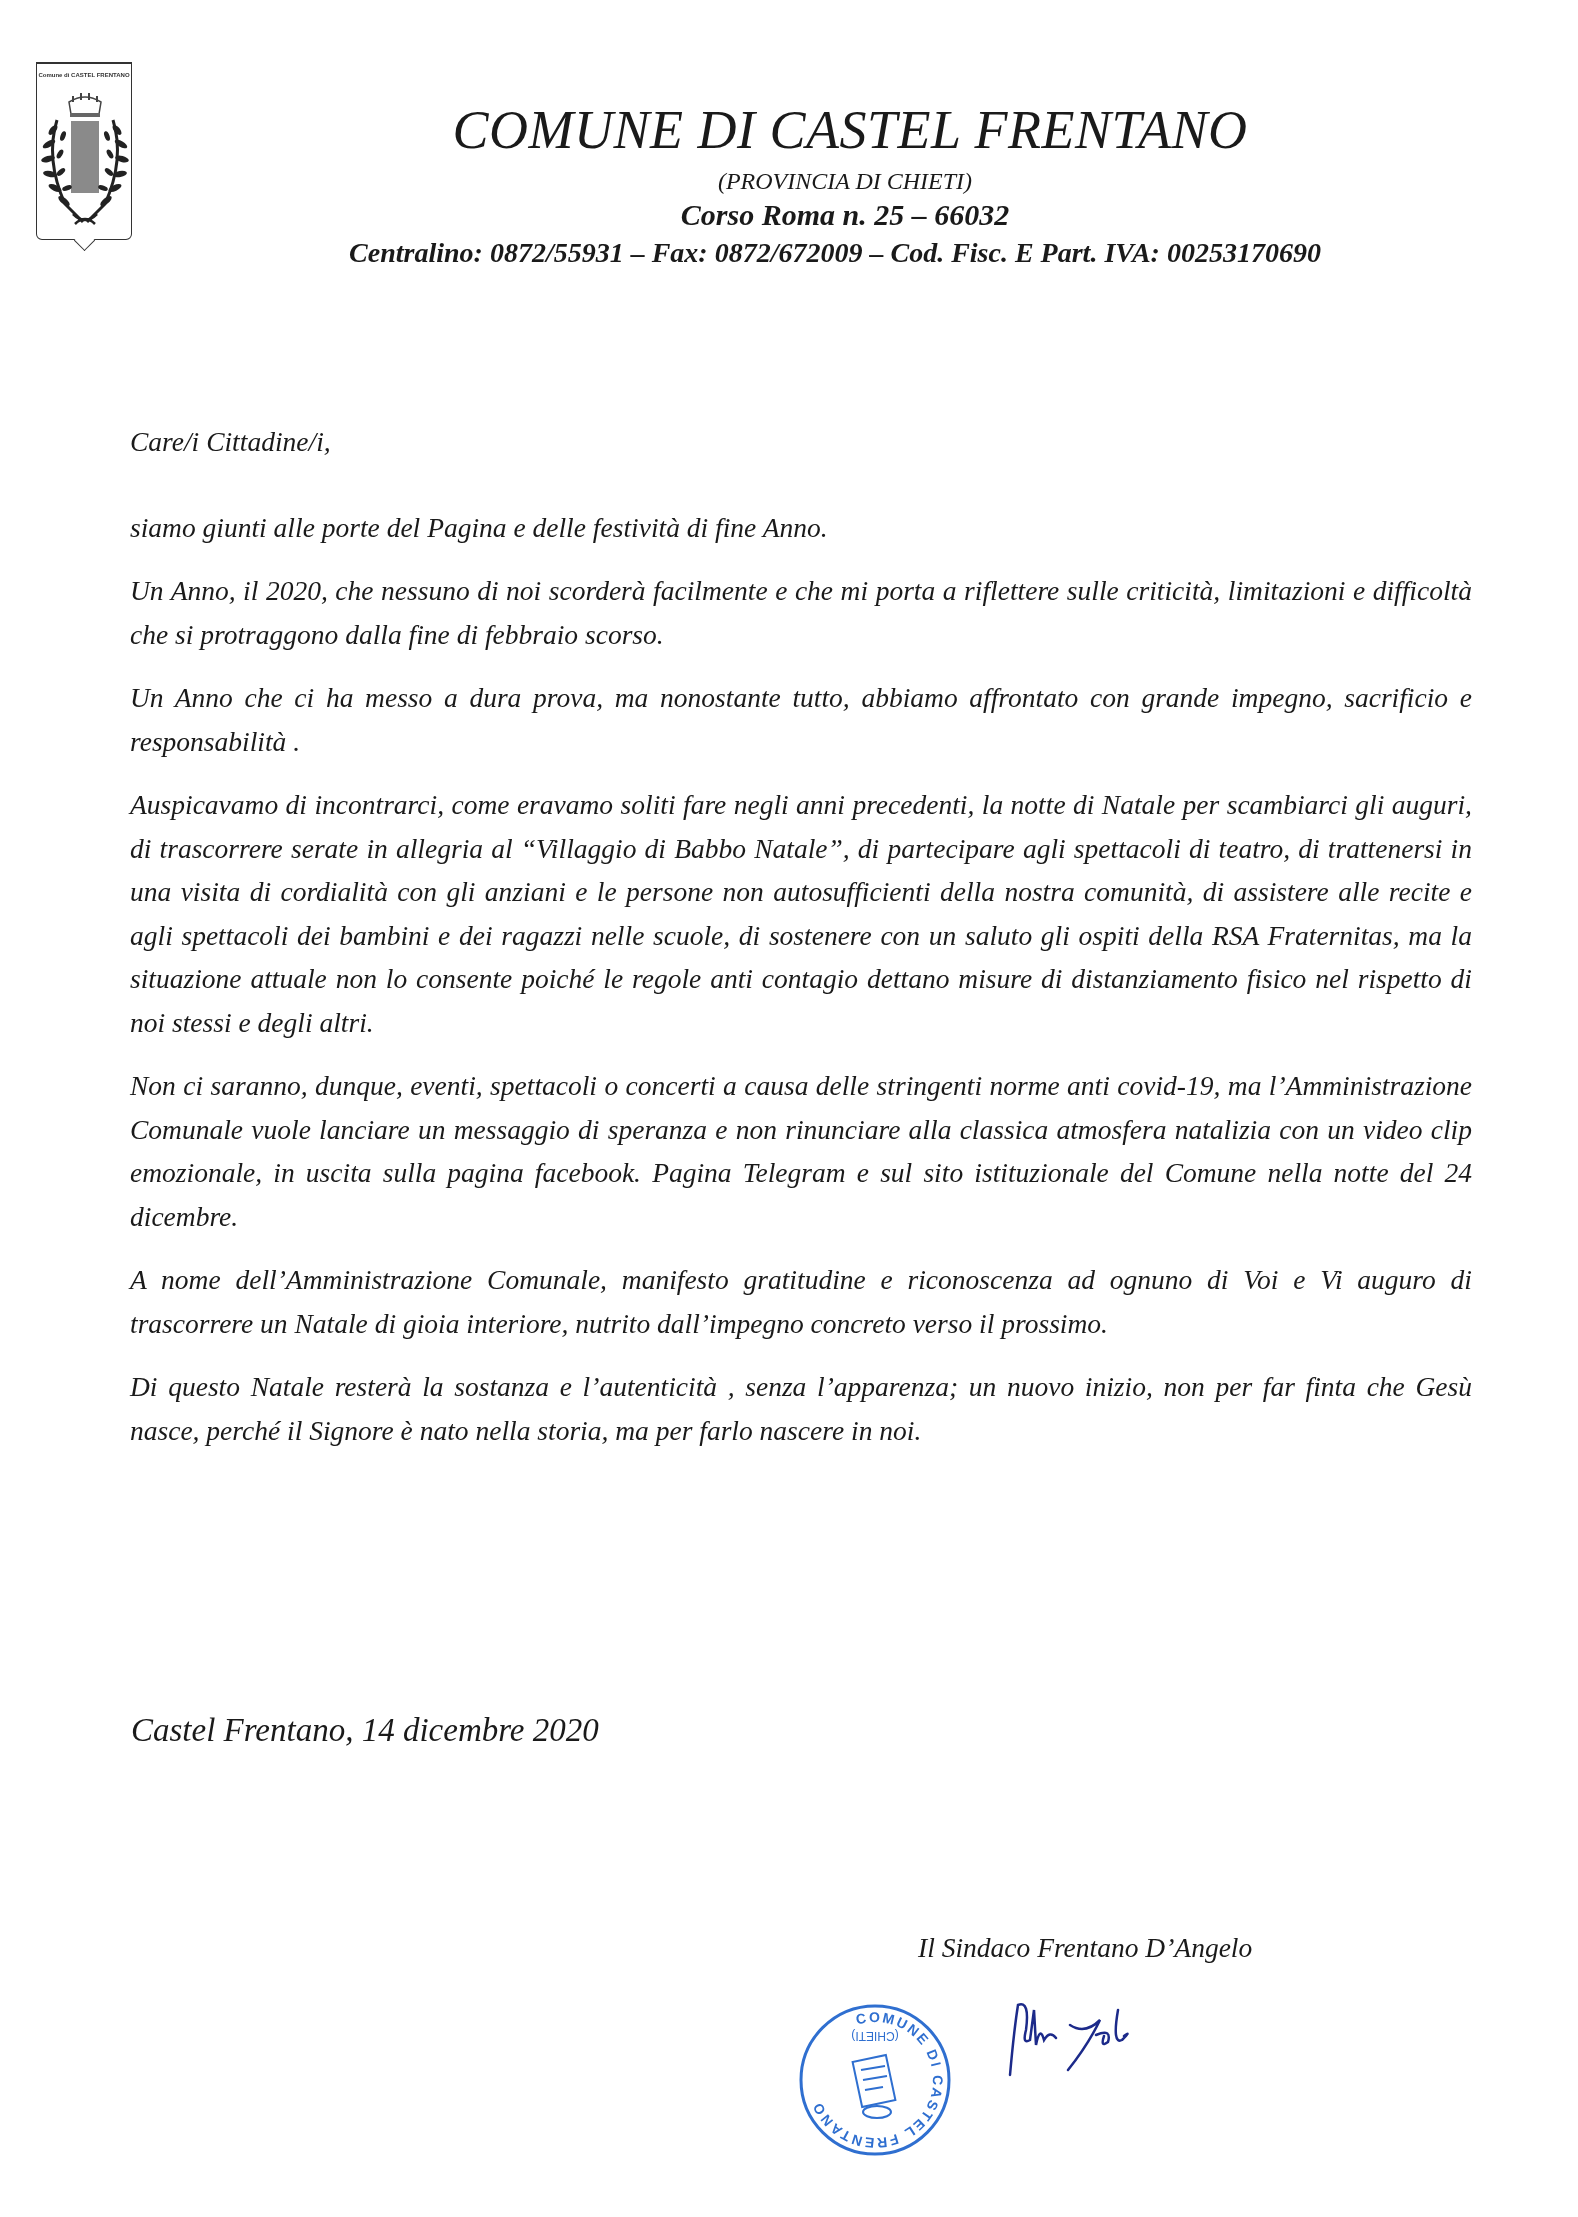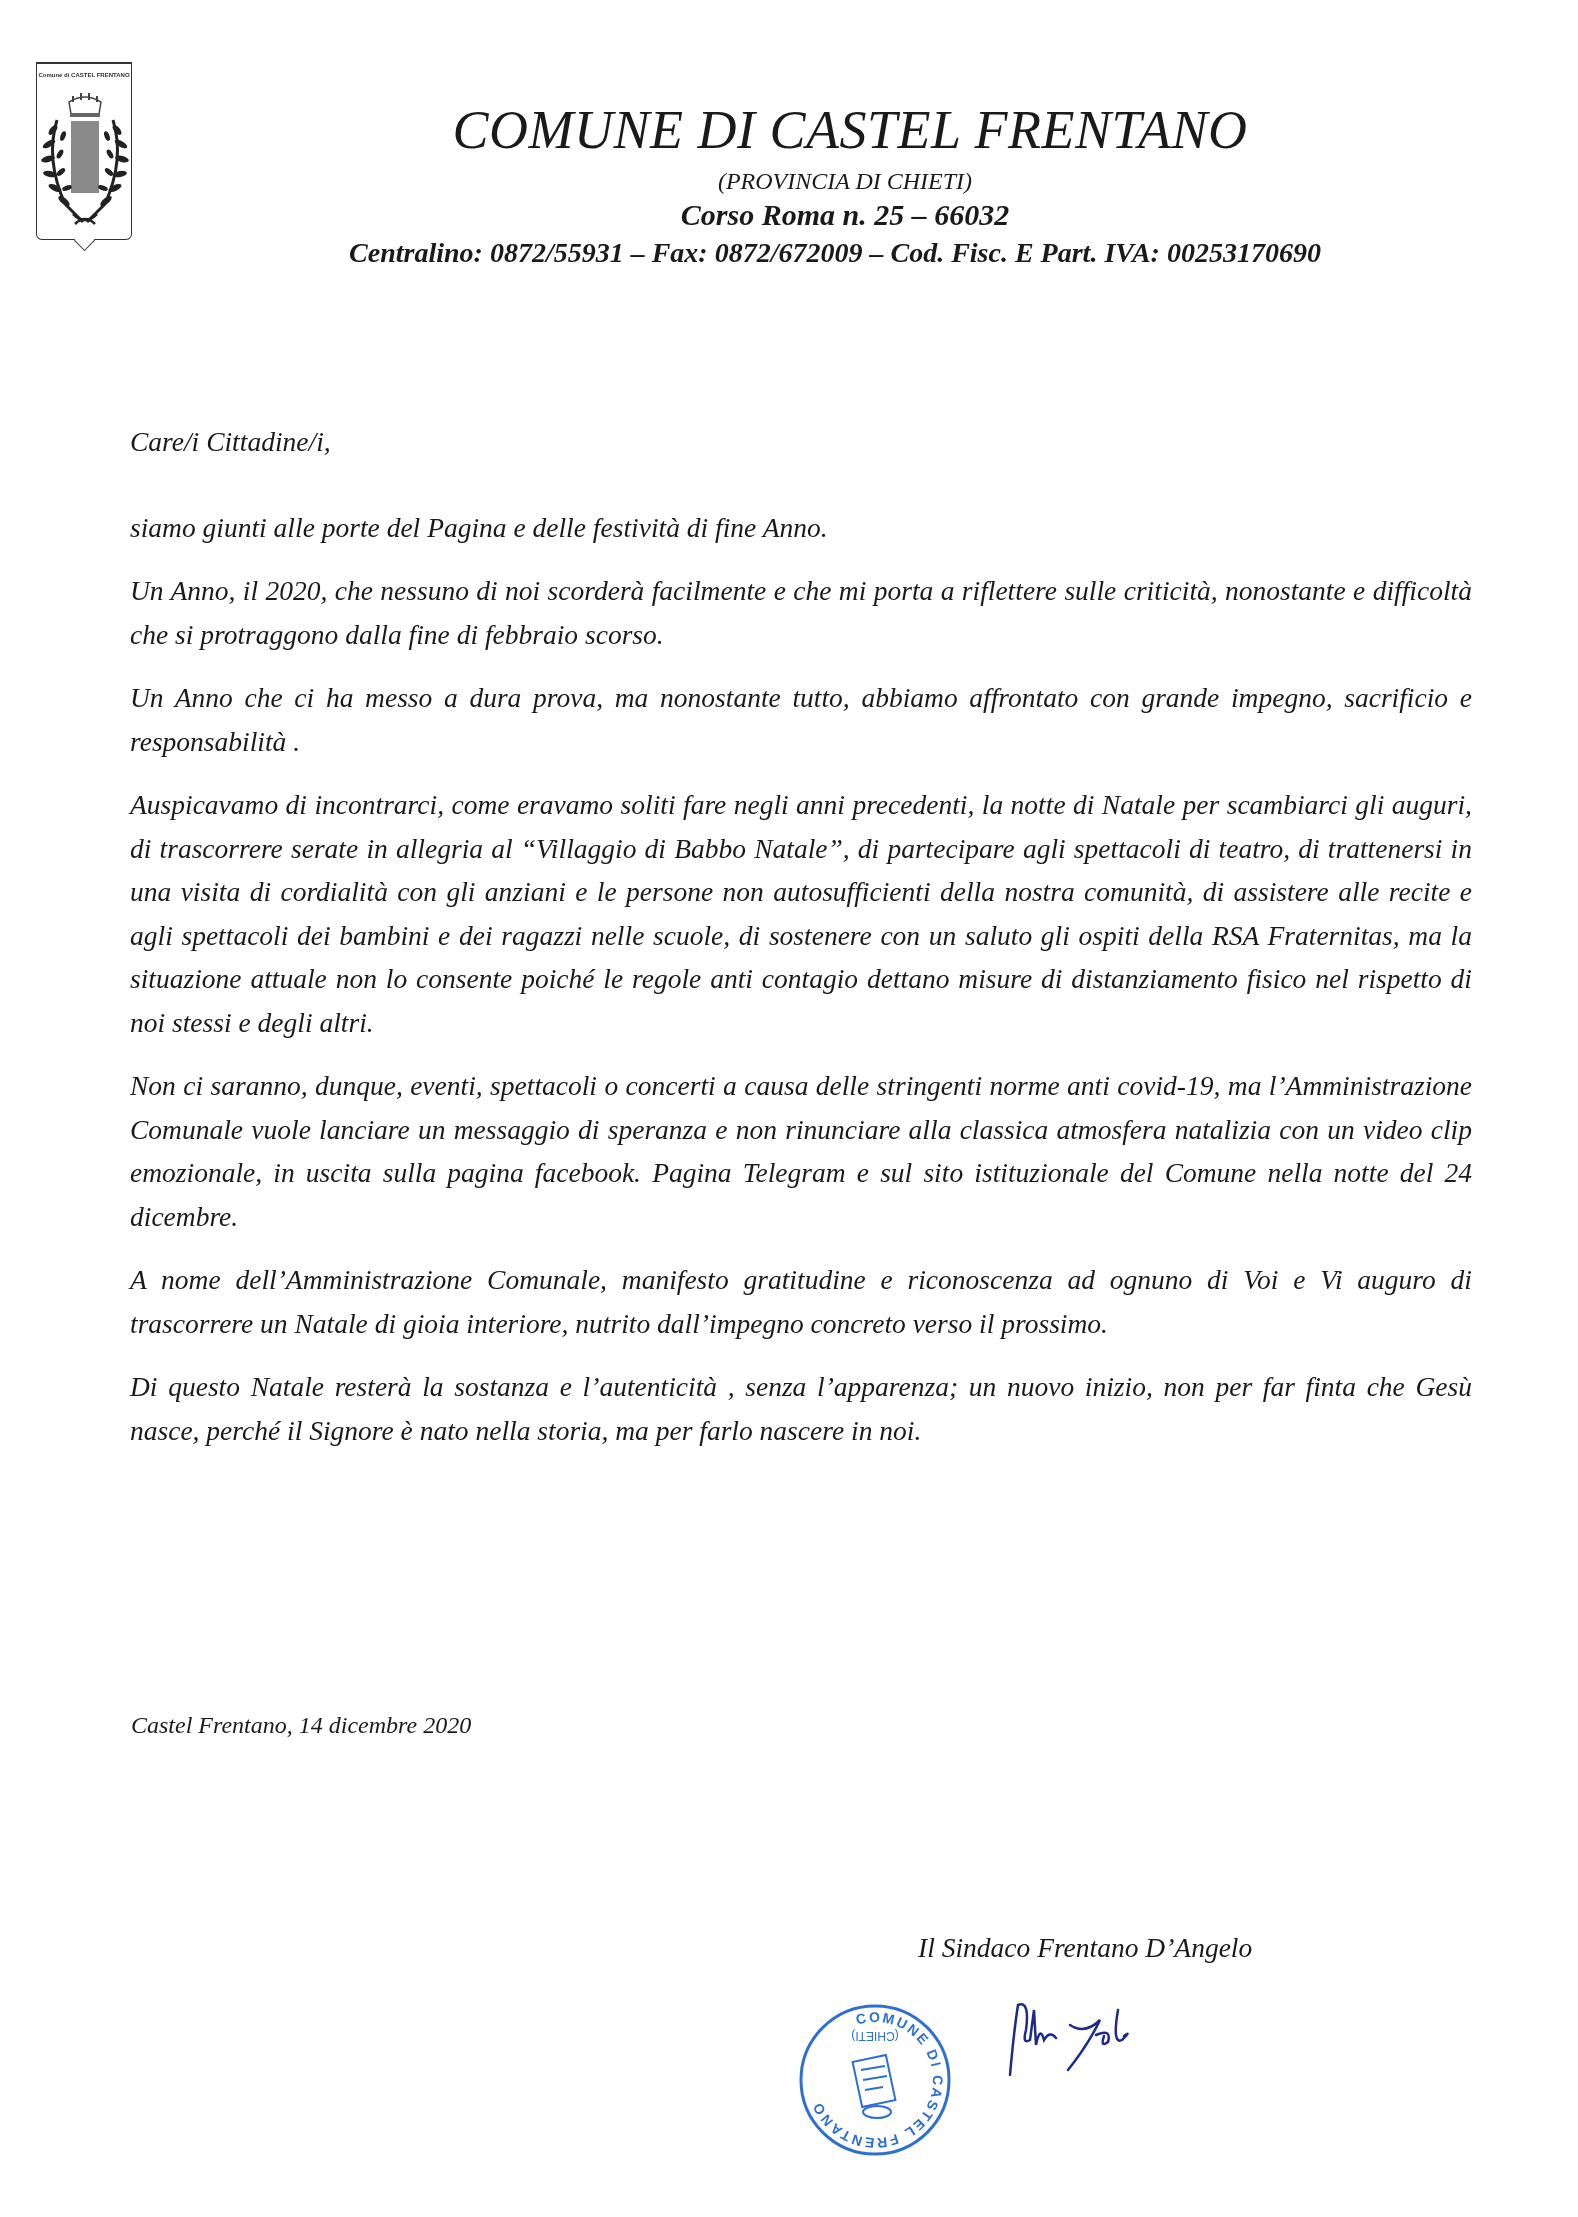--- a/index.html
+++ b/index.html
@@ -34,21 +34,21 @@
       white-space: nowrap; margin-left: 0px;
     }
     .body {
       position: absolute; left: 130px; top: 420px; width: 1350px;
       font-size: 27.5px; font-style: italic; line-height: 43.5px; text-align: justify;
     }
     .body p { margin: 0 8px 20px 0; }
     .body p.salutation { margin-bottom: 42px; }
     .dateline {
       position: absolute; left: 131px; top: 1712px;
-      font-size: 24px; font-style: italic;
+      font-size: 33px; font-style: italic;
     }
     .signature-title {
       position: absolute; left: 918px; top: 1932px;
       font-size: 27.5px; font-style: italic;
     }
     .stamp { position: absolute; left: 795px; top: 2000px; width: 160px; height: 160px; }
     .signature { position: absolute; left: 1000px; top: 1990px; width: 180px; height: 100px; }
   </style>
 </head>
 <body>
@@ -99,21 +99,21 @@
 <div class="header">
   <div class="hdr-title">COMUNE DI CASTEL FRENTANO</div>
   <div class="hdr-province">(PROVINCIA DI CHIETI)</div>
   <div class="hdr-address">Corso Roma n. 25 – 66032</div>
   <div class="hdr-contacts">Centralino: 0872/55931 – Fax: 0872/672009 – Cod. Fisc. E Part. IVA: 00253170690</div>
 </div>
 
 <div class="body">
   <p class="salutation">Care/i Cittadine/i,</p>
   <p>siamo giunti alle porte del Pagina e delle festività di fine Anno.</p>
-  <p>Un Anno, il 2020, che nessuno di noi scorderà facilmente e che mi porta a riflettere sulle criticità, nonostante e difficoltà che si protraggono dalla fine di febbraio scorso.</p>
+  <p>Un Anno, il 2020, che nessuno di noi scorderà facilmente e che mi porta a riflettere sulle criticità, limitazioni e difficoltà che si protraggono dalla fine di febbraio scorso.</p>
   <p>Un Anno che ci ha messo a dura prova, ma nonostante tutto, abbiamo affrontato con grande impegno, sacrificio e responsabilità .</p>
   <p>Auspicavamo di incontrarci, come eravamo soliti fare negli anni precedenti, la notte di Natale per scambiarci gli auguri, di trascorrere serate in allegria al “Villaggio di Babbo Natale”, di partecipare agli spettacoli di teatro, di trattenersi in una visita di cordialità con gli anziani  e le persone non autosufficienti della nostra comunità, di assistere alle recite e agli spettacoli dei bambini e dei ragazzi nelle scuole, di sostenere con un saluto gli ospiti della RSA Fraternitas, ma la situazione attuale non lo consente poiché le regole anti contagio dettano misure di distanziamento fisico nel rispetto di noi stessi e degli altri.</p>
   <p>Non ci saranno, dunque, eventi, spettacoli o concerti a causa delle stringenti norme anti covid-19, ma l’Amministrazione Comunale vuole lanciare un messaggio di speranza e non rinunciare alla classica atmosfera natalizia con un video clip emozionale, in uscita sulla pagina facebook. Pagina Telegram e sul sito istituzionale del Comune nella notte del 24 dicembre.</p>
   <p>A nome dell’Amministrazione Comunale, manifesto gratitudine e riconoscenza ad ognuno di Voi e Vi auguro di trascorrere un  Natale di gioia interiore, nutrito dall’impegno concreto verso  il prossimo.</p>
   <p>Di questo Natale resterà la sostanza e l’autenticità , senza l’apparenza; un nuovo inizio, non per far finta che Gesù nasce, perché il Signore è nato nella storia, ma per farlo nascere in noi.</p>
 </div>
 
 <div class="dateline">Castel Frentano, 14 dicembre 2020</div>
 
 <div class="signature-title">Il Sindaco Frentano D’Angelo</div>

